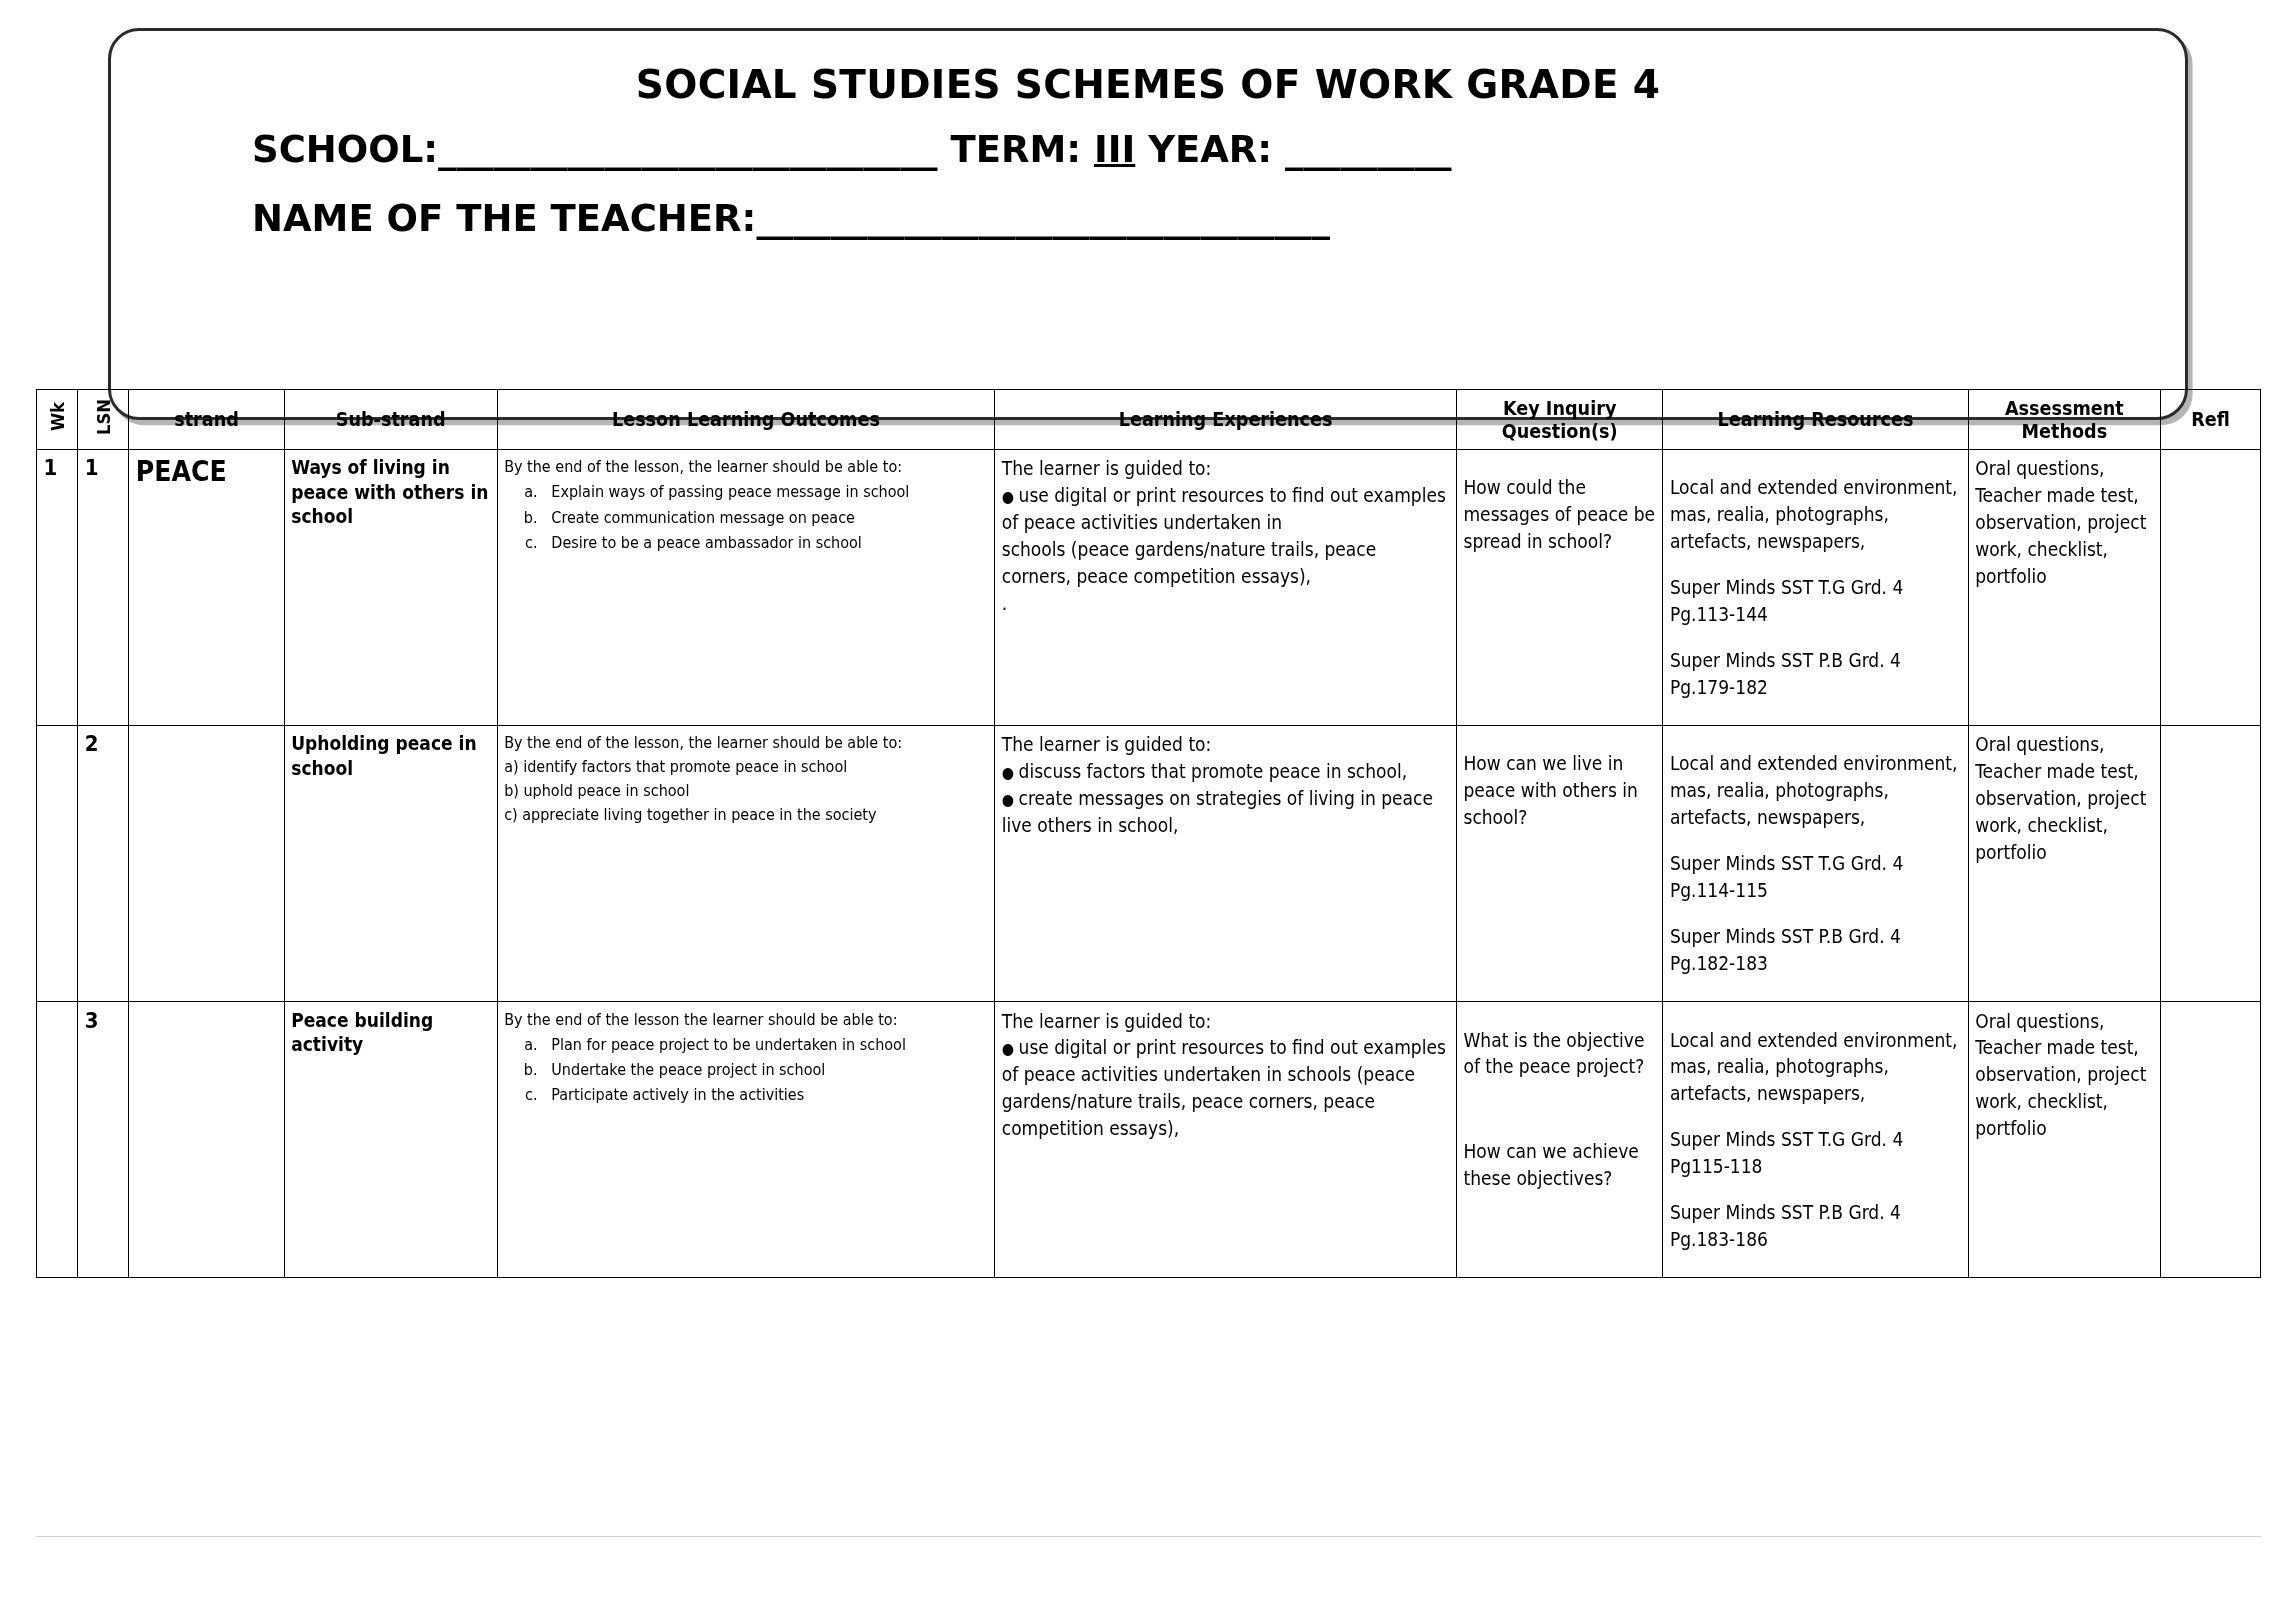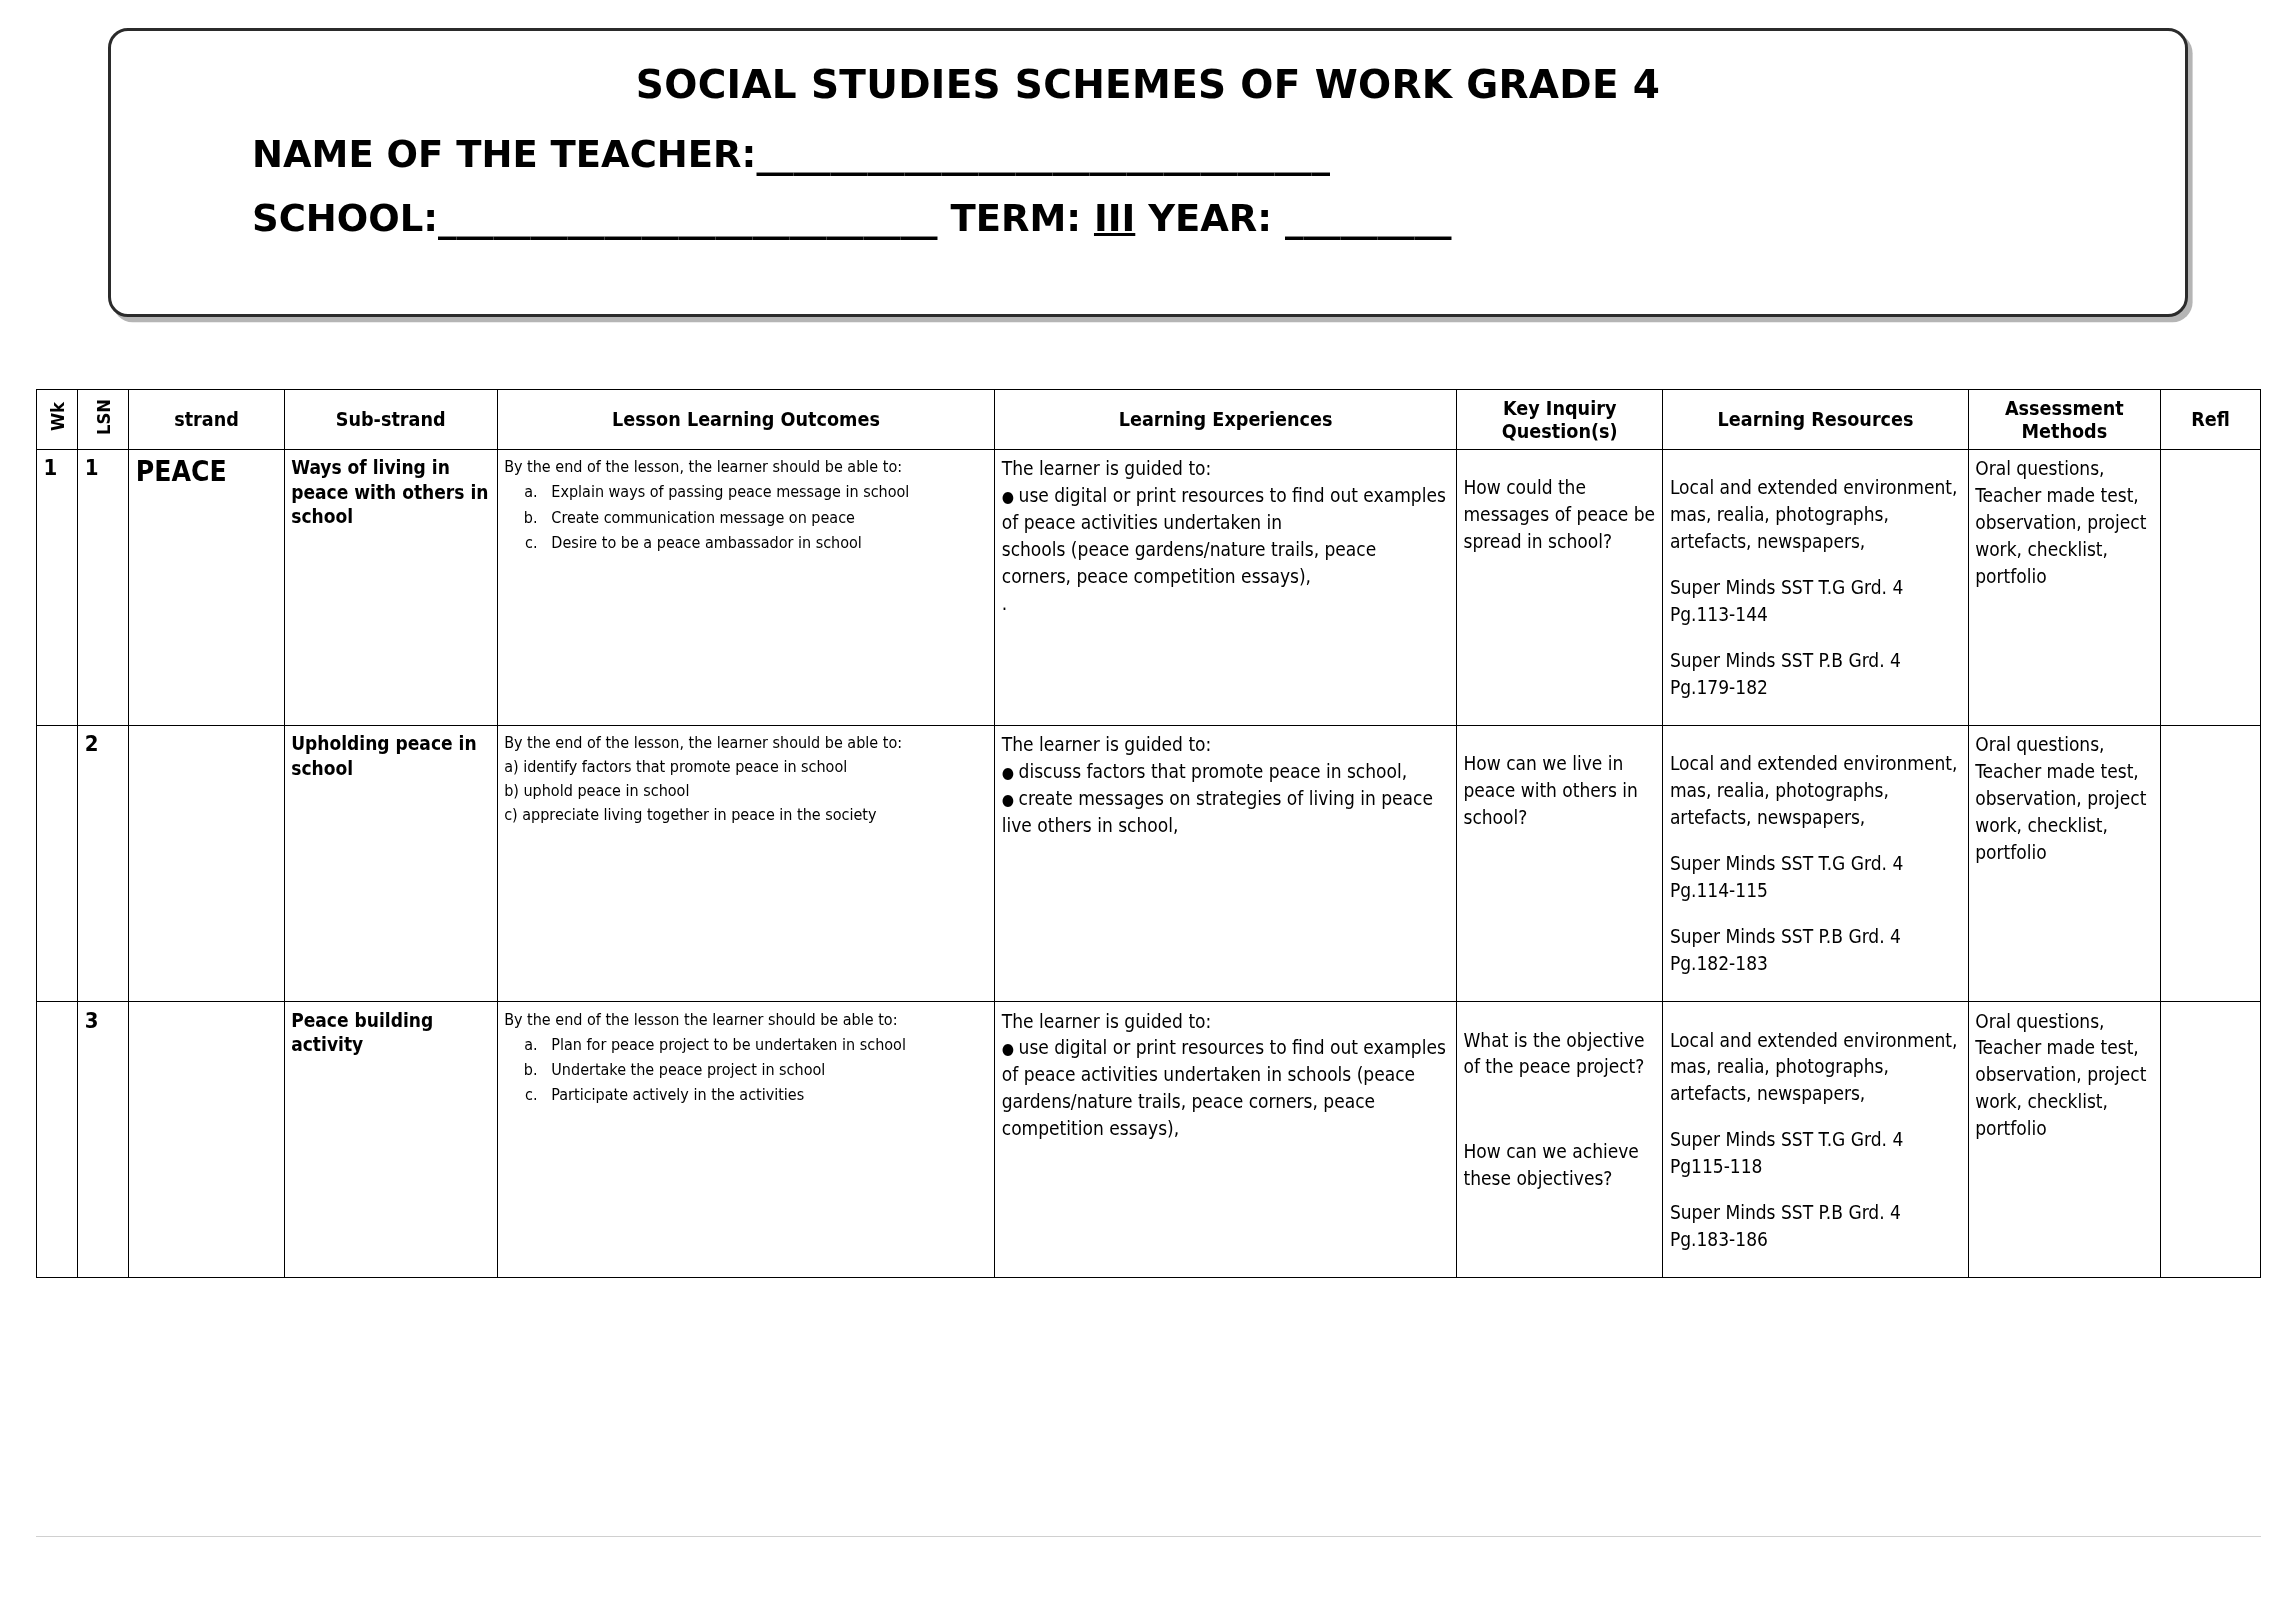--- a/index.html
+++ b/index.html
@@ -23,23 +23,23 @@
     box-sizing: border-box;
     padding: 0;
   }
 
   
   .header-box {
     position: absolute;
     left: 108px;
     top: 27.5px;
     width: 2080px;
-    height: 289px;
+    height: 392px;
     border: 3.3px solid #2b2b2b;
-    border-radius: 20px;
+    border-radius: 31px;
     box-sizing: border-box;
     background: #ffffff;
     box-shadow: 4.6px 5.2px 0 rgba(120,120,120,0.55);
   }
   .header-title {
     text-align: center;
     font-weight: bold;
     font-size: 39px;
     letter-spacing: 0.3px;
     margin-top: 31px;
@@ -153,27 +153,27 @@
     background: #d0d0d0;
   }
 </style>
 </head>
 <body>
 
 <div class="page">
 
   <div class="header-box">
     <div class="header-title">SOCIAL STUDIES SCHEMES OF WORK GRADE 4</div>
-    <div class="header-line">NAME OF THE TEACHER:_______________________________</div>
     <div class="header-line second">
       <span>SCHOOL:___________________________</span>
       <span>TERM:</span>
       <span class="ul-underline">III</span>
       <span>YEAR: _________</span>
     </div>
+    <div class="header-line">NAME OF THE TEACHER:_______________________________</div>
   </div>
 
   <table class="schemes">
     <colgroup>
       <col style="width:38px">
       <col style="width:47px">
       <col style="width:143px">
       <col style="width:196px">
       <col style="width:458px">
       <col style="width:425px">

